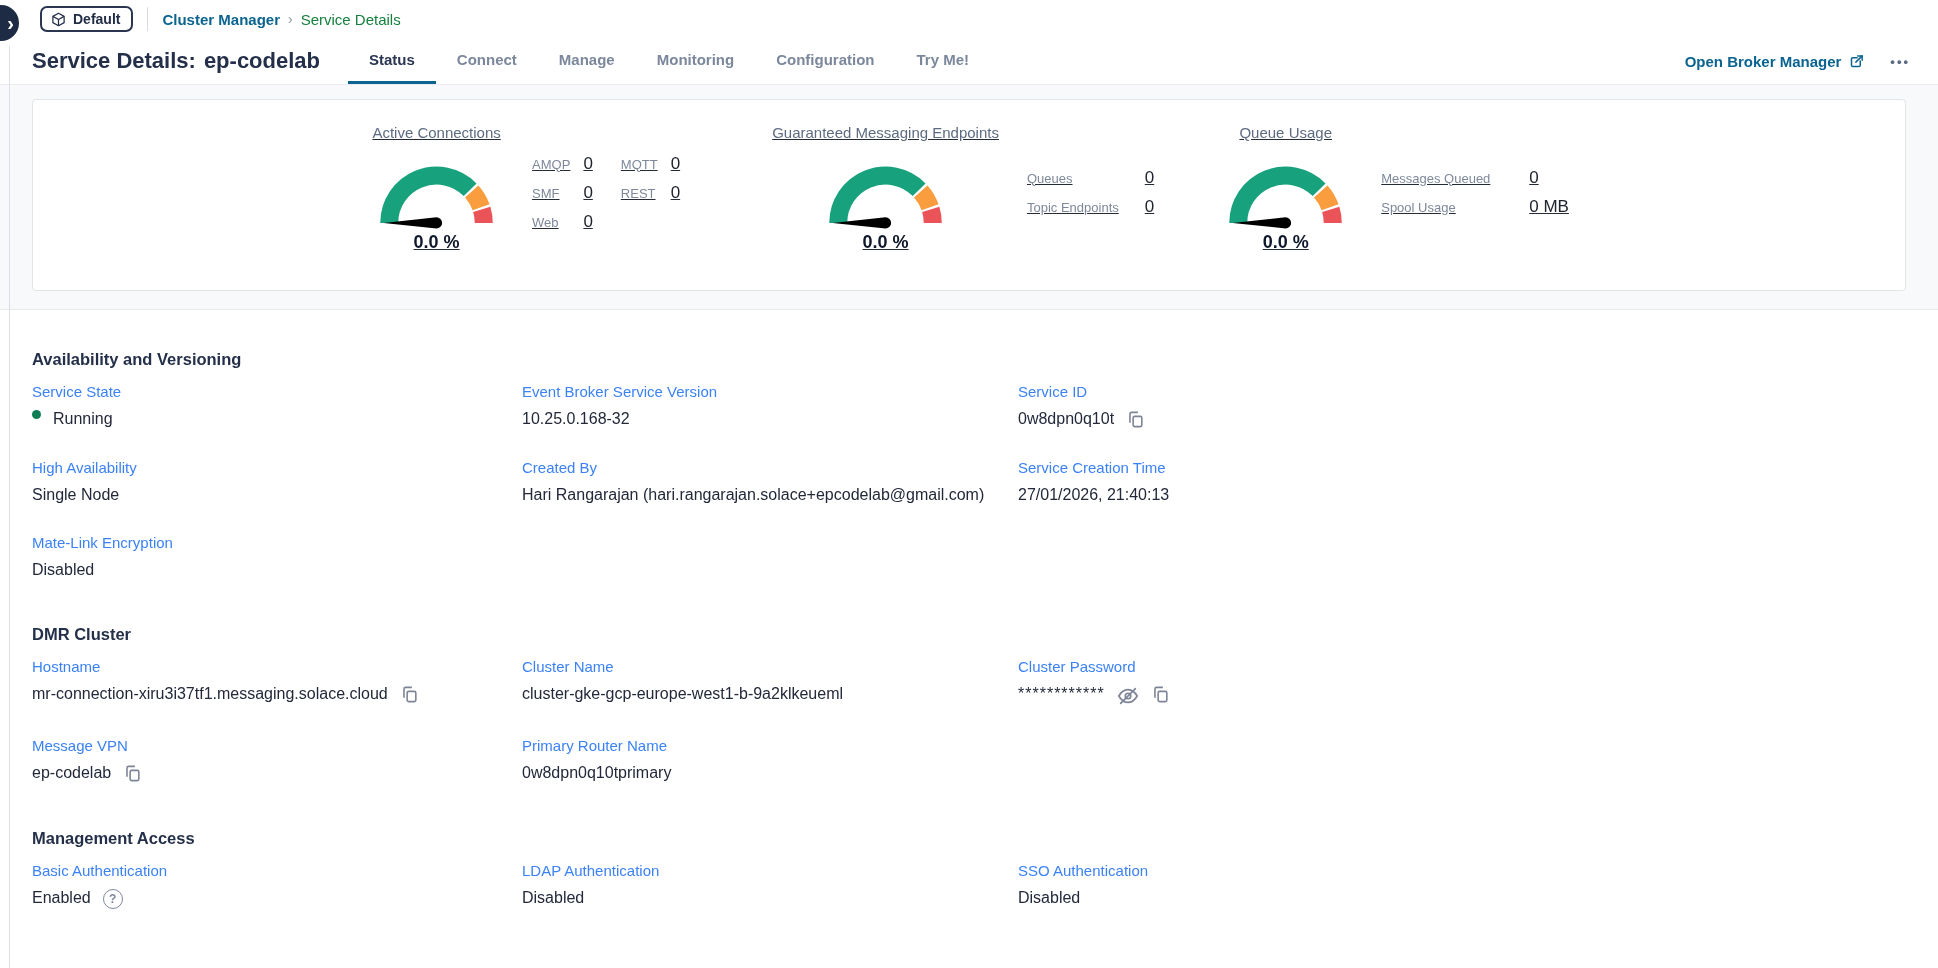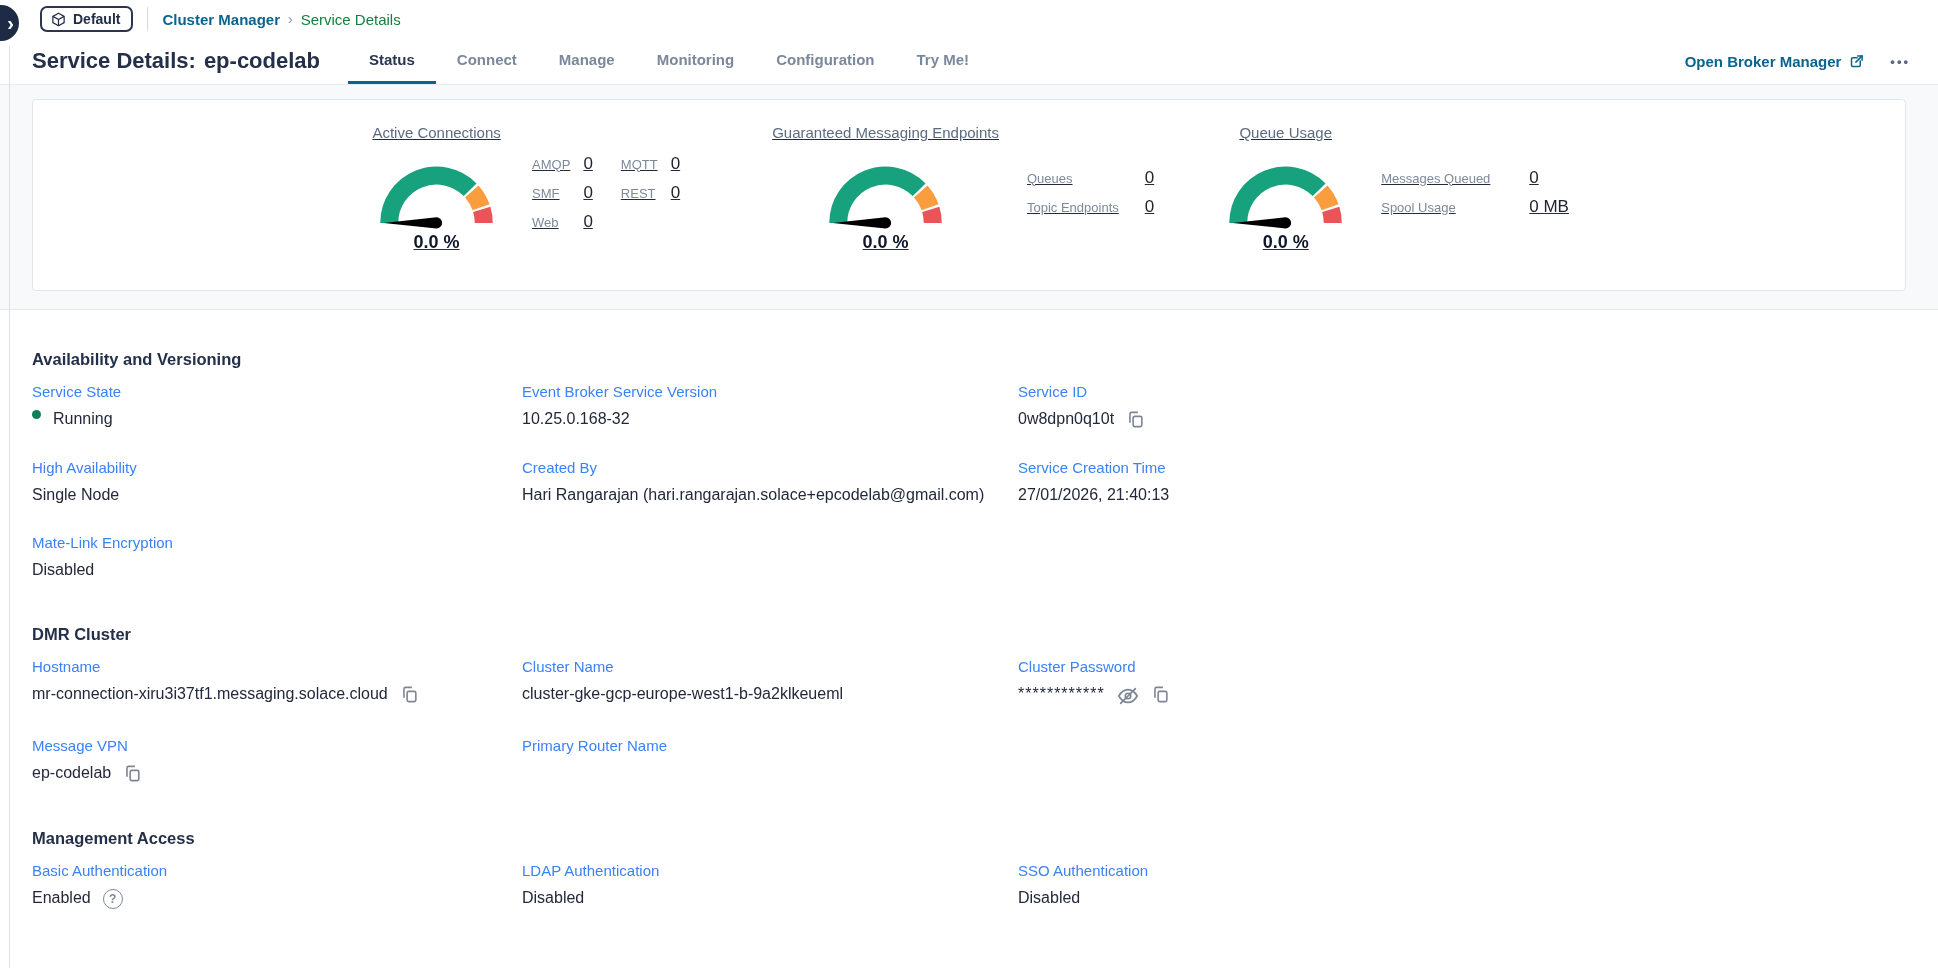--- a/index.html
+++ b/index.html
@@ -291,20 +291,23 @@
         <button class="icon-btn">
           <svg width="19" height="19" viewBox="0 0 24 24" fill="none" stroke="#7c8496" stroke-width="2" stroke-linejoin="round">
             <rect x="9" y="8" width="11" height="13" rx="2"></rect>
               <path d="M5 16 V5 a2 2 0 0 1 2 -2 h8"></path>
           </svg>
         </button>
       </div>
     </div>
     <div class="field">
       <div class="f-label">Primary Router Name</div>
+      <div class="f-value">
+          <span>0w8dpn0q10tprimary</span>
+        </div>
     </div>
     <div></div>
   </div>
 
   <div class="section-h">Management Access</div>
   <div class="fgrid">
     <div class="field">
       <div class="f-label">Basic Authentication</div>
       <div class="f-value">
         <span>Enabled</span>

